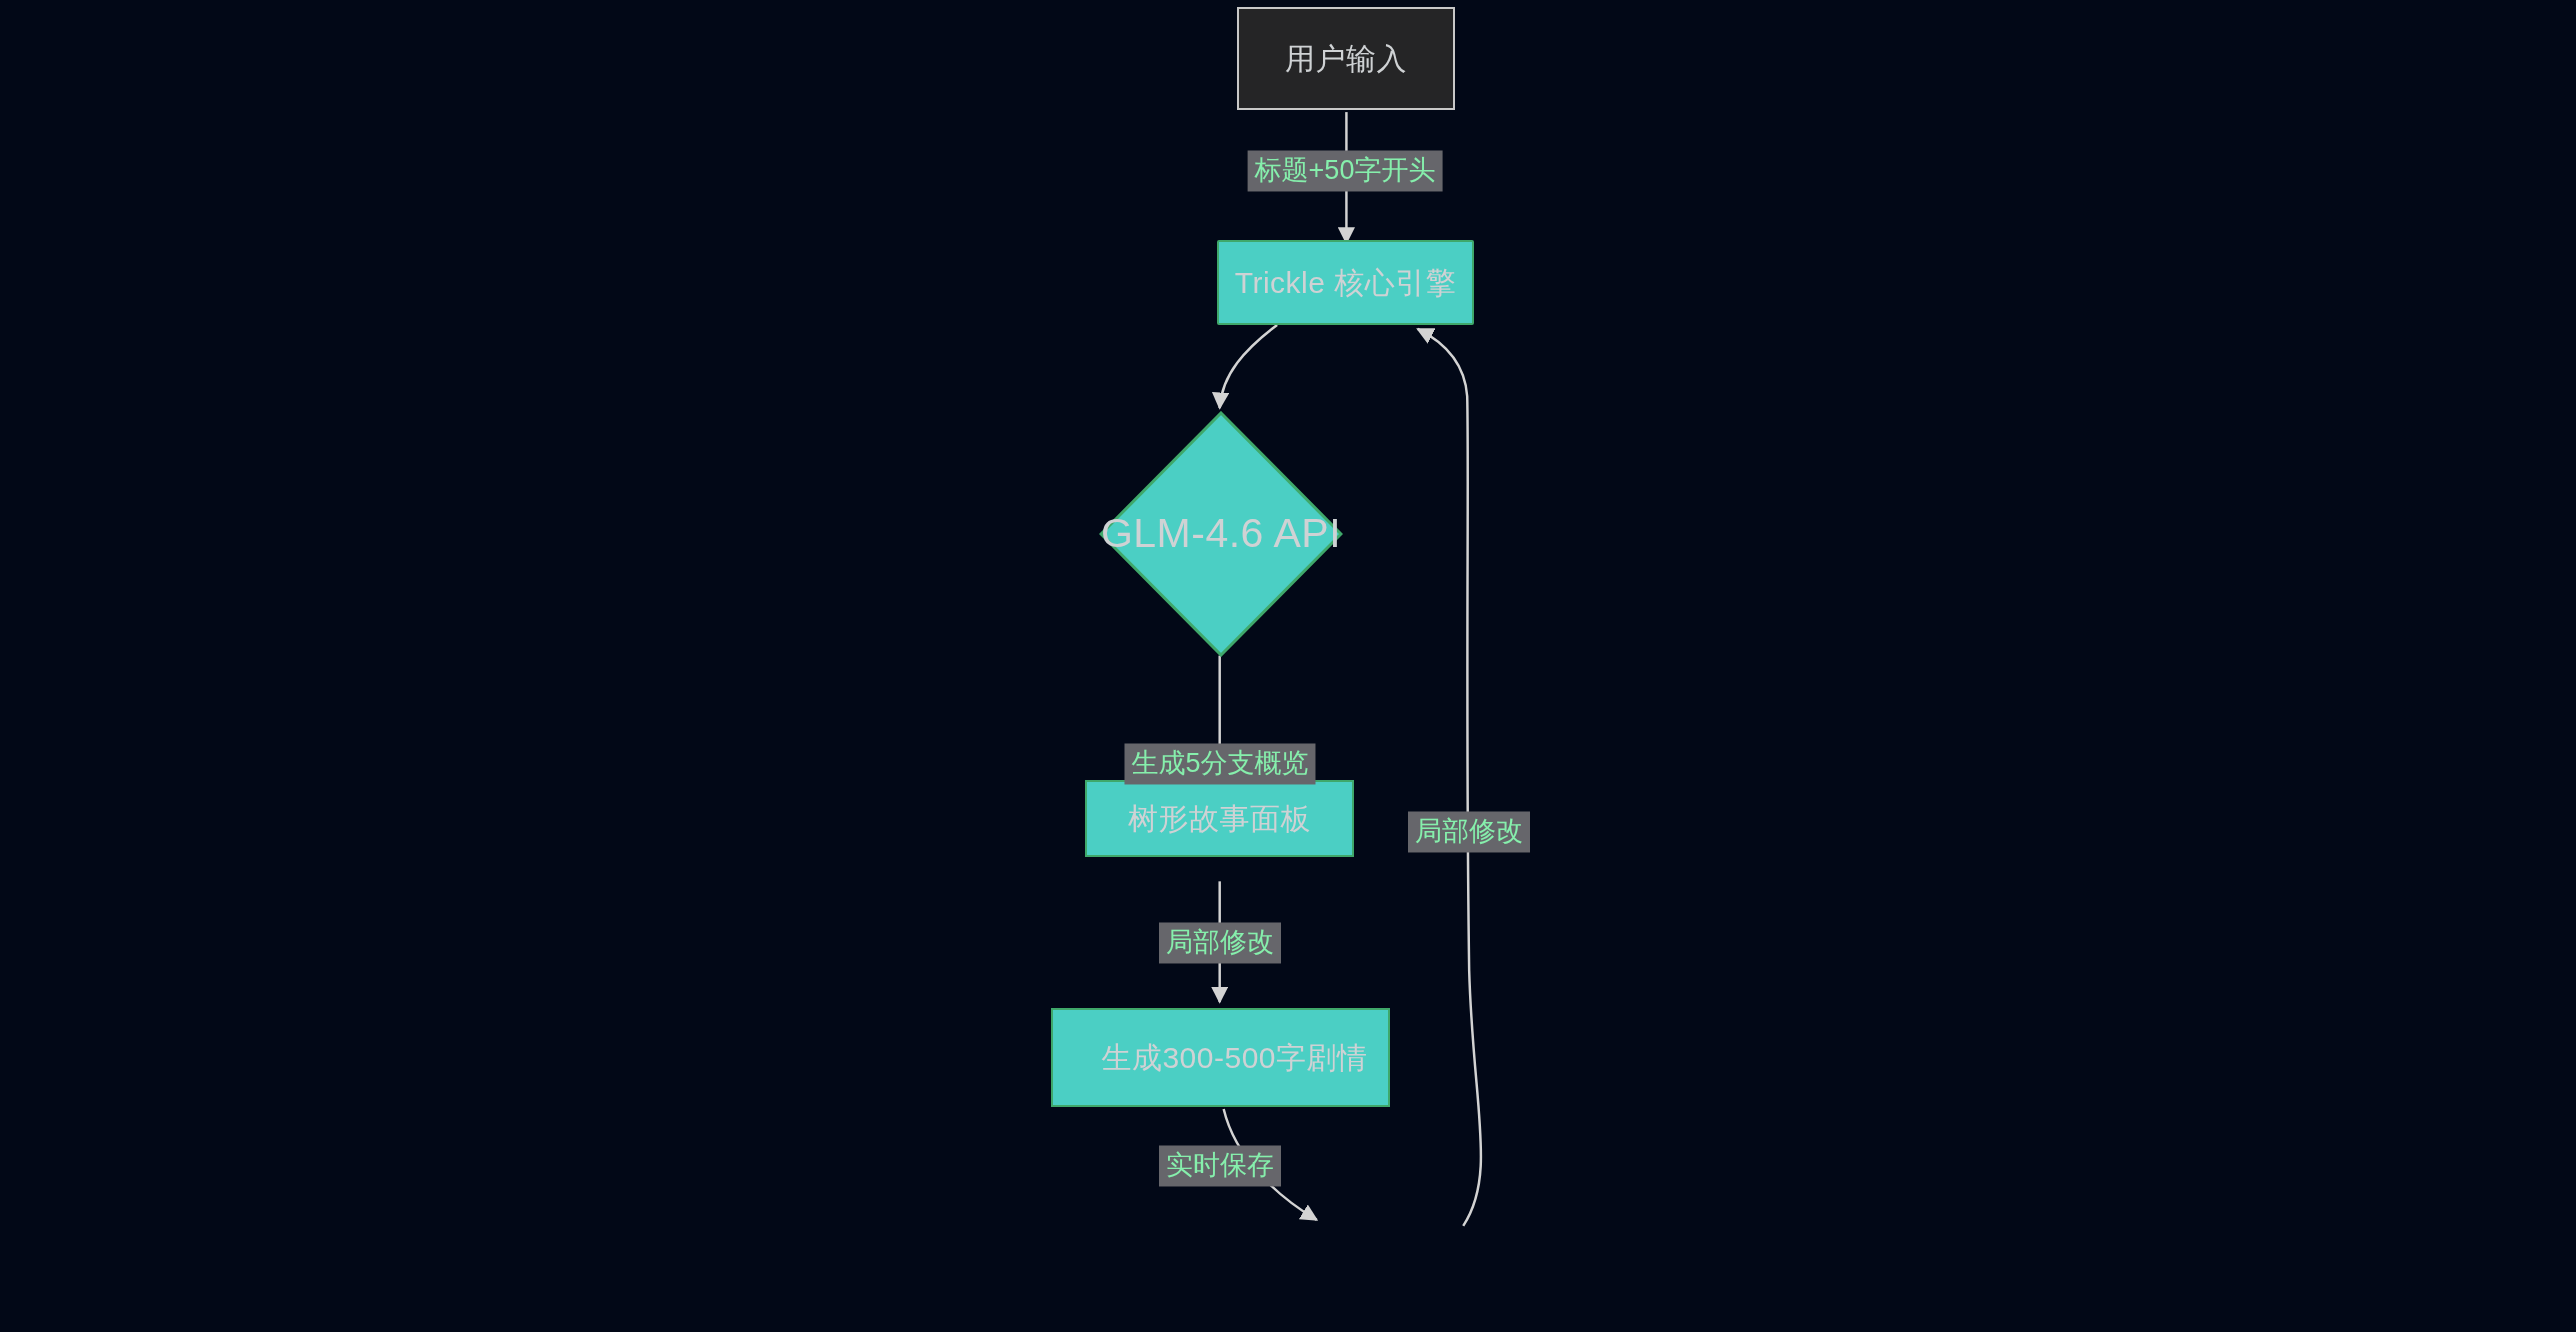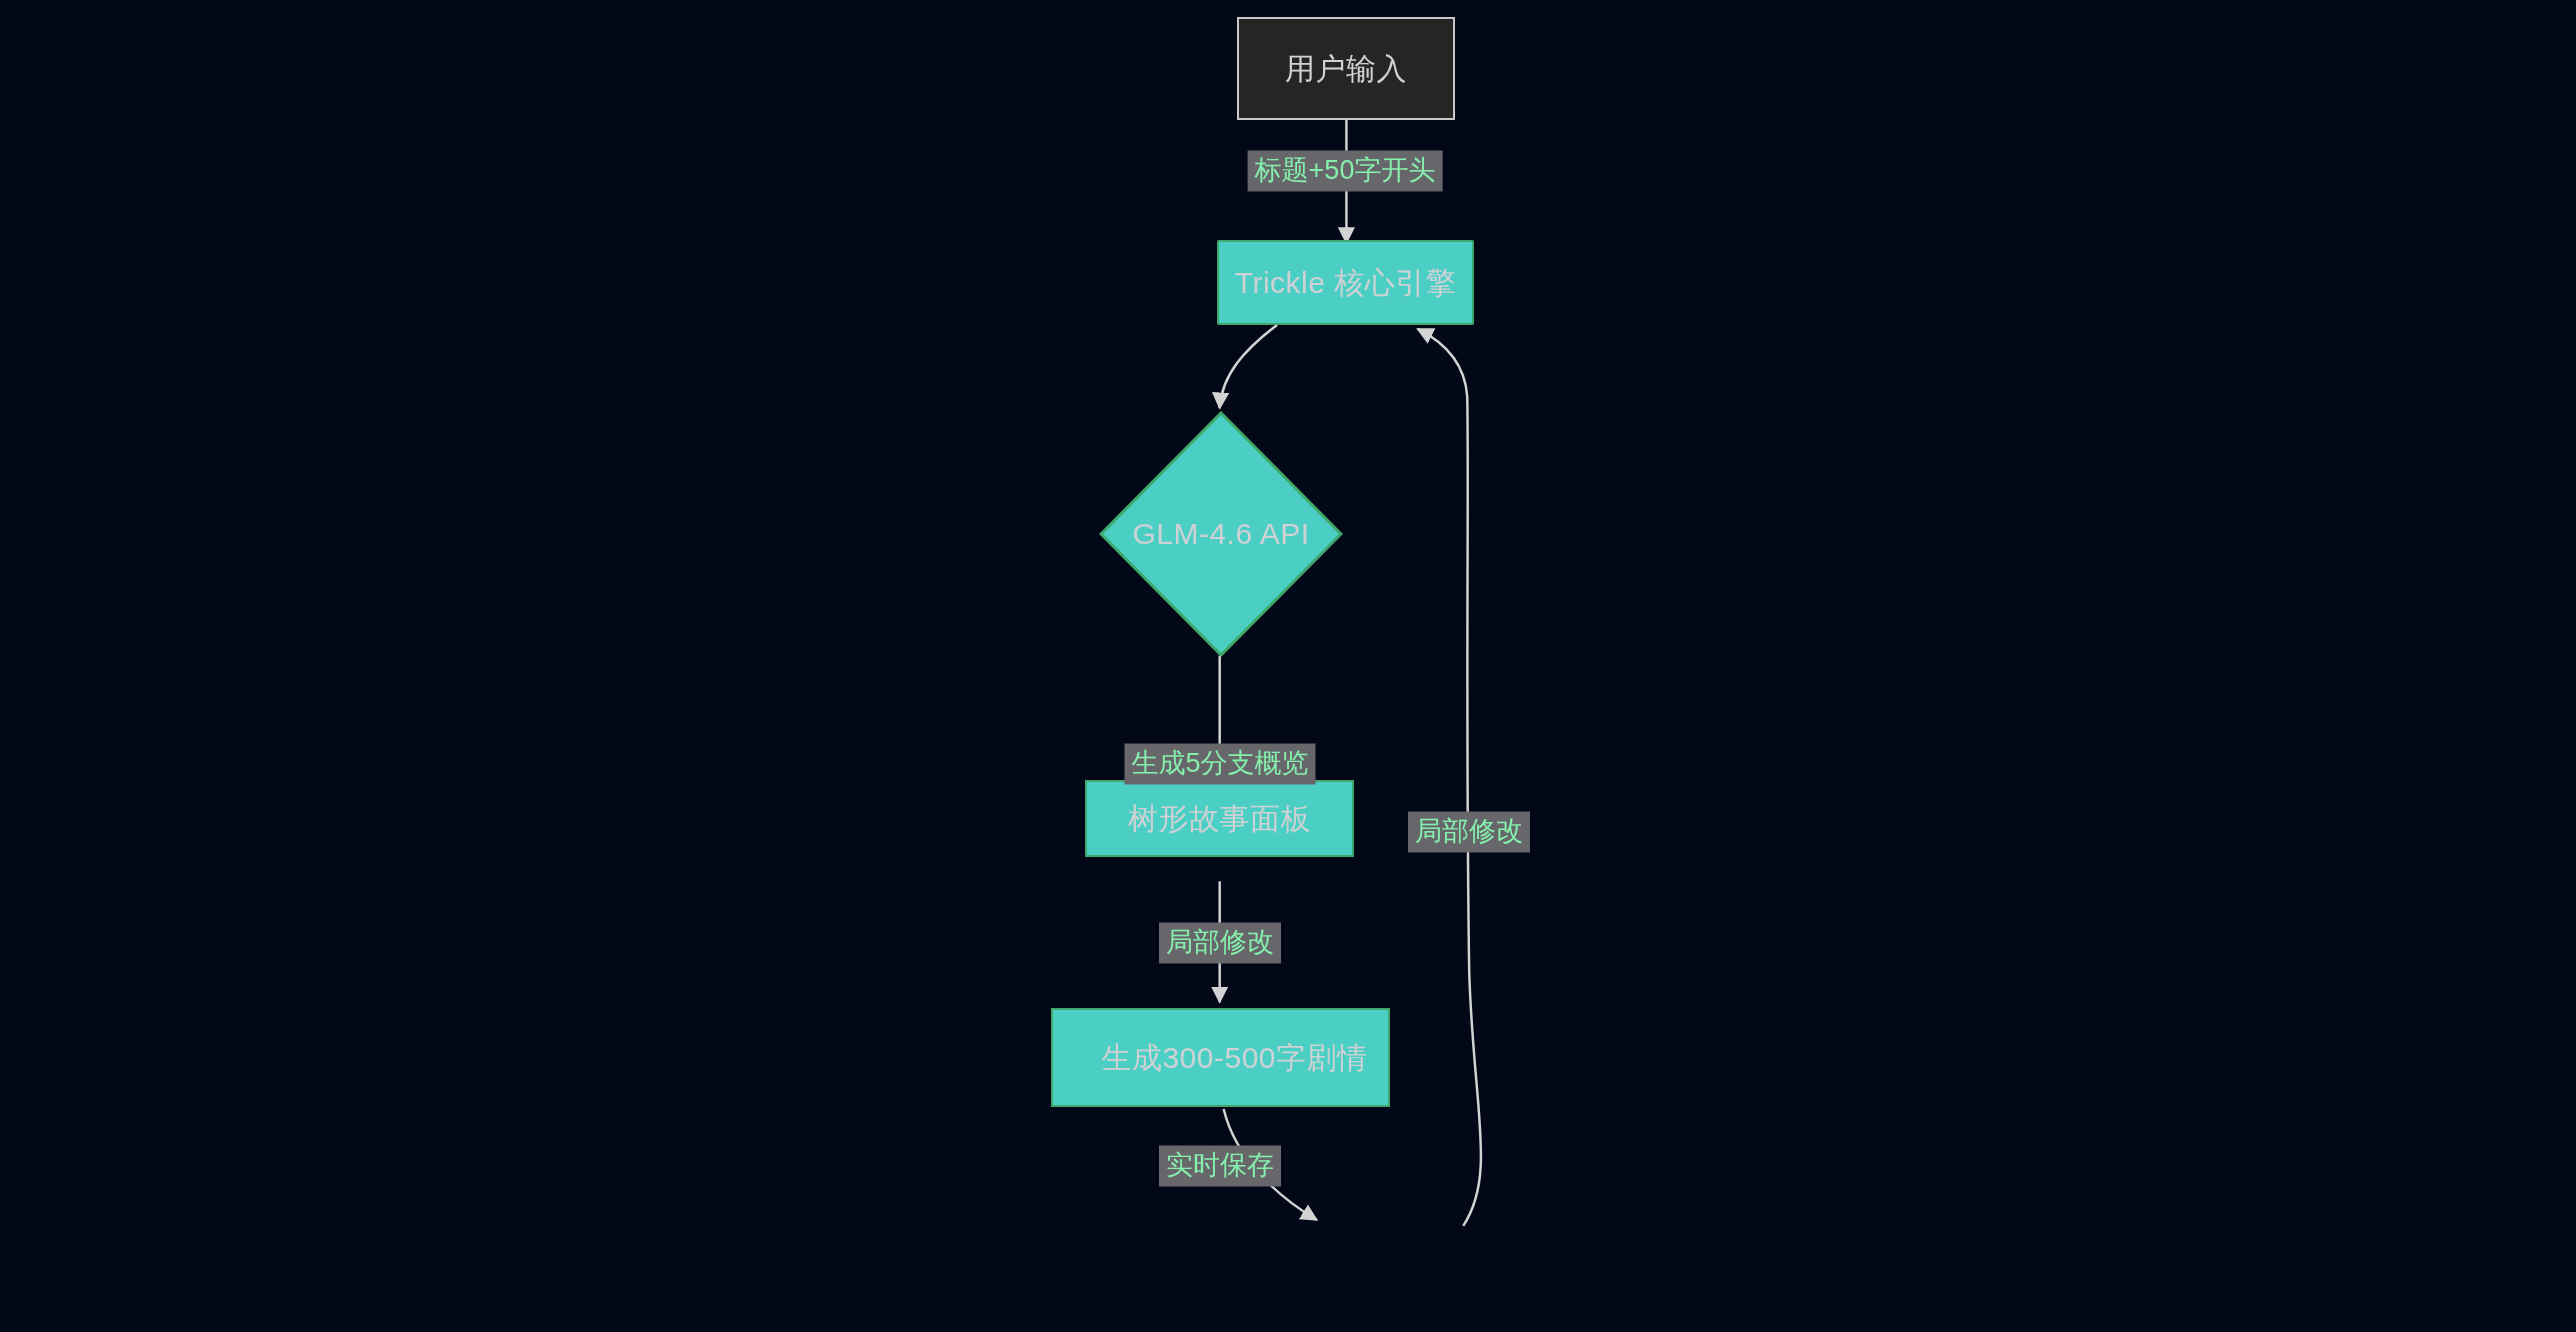--- a/index.html
+++ b/index.html
@@ -64,21 +64,21 @@
     position: absolute;
     top: 0;
     left: 0;
     width: 100%;
     height: 100%;
   }
   .diamond-label {
     position: relative;
     z-index: 2;
     color: #cfd2d4;
-    font-size: 30px;
+    font-size: 41px;
     white-space: nowrap;
   }
   .edge-label {
     position: absolute;
     box-sizing: border-box;
     background: #66666b;
     color: #86efac;
     font-size: 27px;
     line-height: 1.15;
     padding: 5px 7px;
@@ -106,21 +106,21 @@
 
     <path d="M 1232,890 L 1232,1012" stroke="#d3d3d3" stroke-width="2.5" fill="none" marker-end="url(#arrow)"></path>
 
     <path d="M 1236,1120 C 1248,1170 1290,1208 1330,1232" stroke="#d3d3d3" stroke-width="2.5" fill="none" marker-end="url(#arrow)"></path>
 
     <path d="M 1478,1238 C 1512,1186 1488,1120 1484,980
              C 1480,700 1484,480 1482,400
              C 1480,372 1464,348 1432,332" stroke="#d3d3d3" stroke-width="2.5" fill="none" marker-end="url(#arrow)"></path>
   </svg>
 
-  <div class="node start" style="left:1237px; top:7px; width:218px; height:103px;margin-top:10px;">
+  <div class="node start" style="left:1237px; top:7px; width:218px; height:103px;">
     <span>用户输入</span>
   </div>
 
   <div class="node rounded" style="left:1217px; top:240px; width:257px; height:85px;">
     <span>Trickle 核心引擎</span>
   </div>
 
   <div class="node decision" style="left:1099px; top:411px; width:244px; height:246px;">
     <svg class="diamond-shape" viewBox="0 0 246 248" preserveAspectRatio="none">
       <polygon points="123,2 244,124 123,246 2,124" fill="#4bcfc4" stroke="#3fa86a" stroke-width="3"></polygon>

